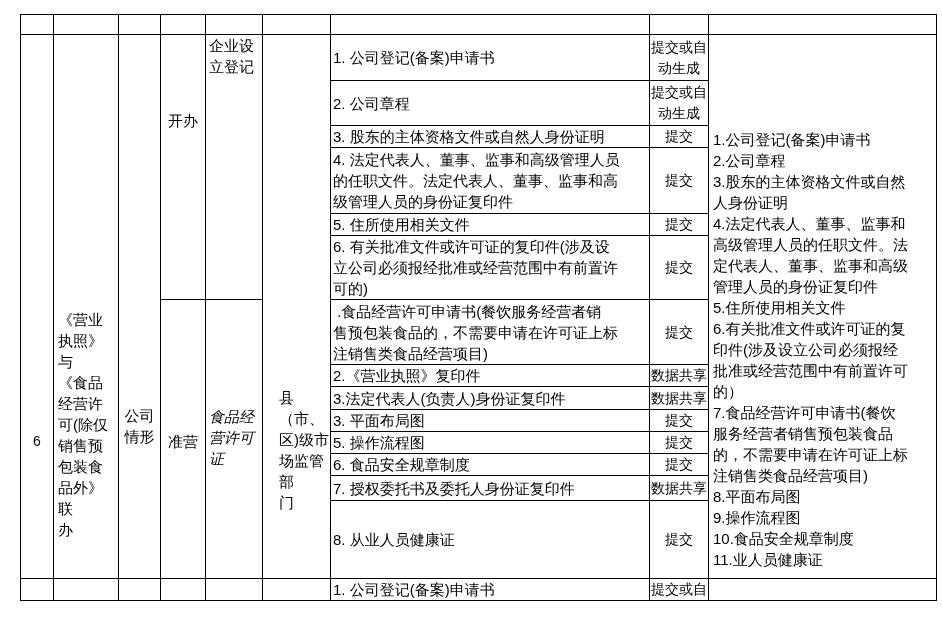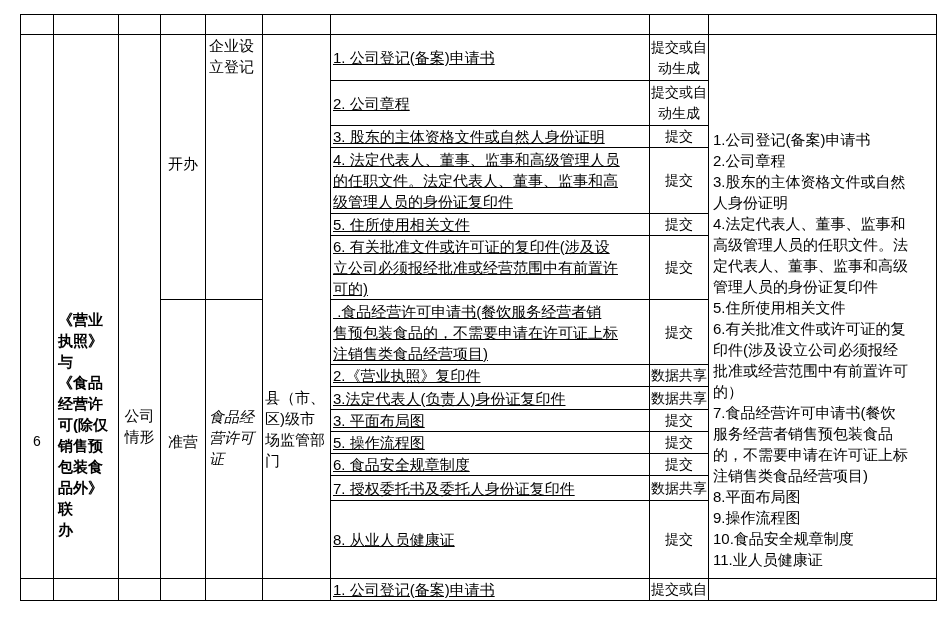--- a/index.html
+++ b/index.html
@@ -17,31 +17,31 @@
   }
   td{
     border:1px solid #000;
     padding:0;
     font-size:15px;line-height:21px;color:#000;
     vertical-align:middle;
     white-space:pre-line;
     overflow:hidden;
     word-break:break-all;
   }
-  td.mat{text-align:left;padding:0 2px;text-decoration:underline;}
+  td.mat{text-align:left;padding:0 2px;}
   td.mode{font-size:14px;text-align:center;line-height:21px;}
   
   td.no-cell{vertical-align:top;padding-top:396px;text-align:center;font-size:14px;}
-  td.name-cell{vertical-align:top;padding-top:274px;padding-left:4px;padding-right:1px;font-weight:bold;}
+  td.name-cell{vertical-align:top;padding-top:274px;padding-left:4px;padding-right:1px;}
   td.sit-cell{vertical-align:top;padding-top:370px;text-align:center;}
-  td.open-cell{vertical-align:top;padding-top:118px;text-align:center;border-radius:17px;}
+  td.open-cell{vertical-align:top;padding-top:75px;text-align:center;border-radius:17px;}
   td.mo-cell{vertical-align:top;padding-left:3px;}
   td.zy-cell{vertical-align:top;padding-top:131px;text-align:center;margin-left:24px;}
   td.food-cell{vertical-align:top;padding-top:106px;padding-left:3px;font-style:italic;}
-  td.auth-cell{vertical-align:top;padding-top:352px;padding-left:2px;}
+  td.auth-cell{vertical-align:top;padding-top:352px;padding-left:16px;}
   td.comb-cell{vertical-align:top;padding-top:94px;padding-left:4px;padding-right:1px;}
 </style>
 </head>
 <body>
 
 <div class="page">
   <table class="joint">
     <colgroup>
       <col style="width:33px">
         <col style="width:65px">

